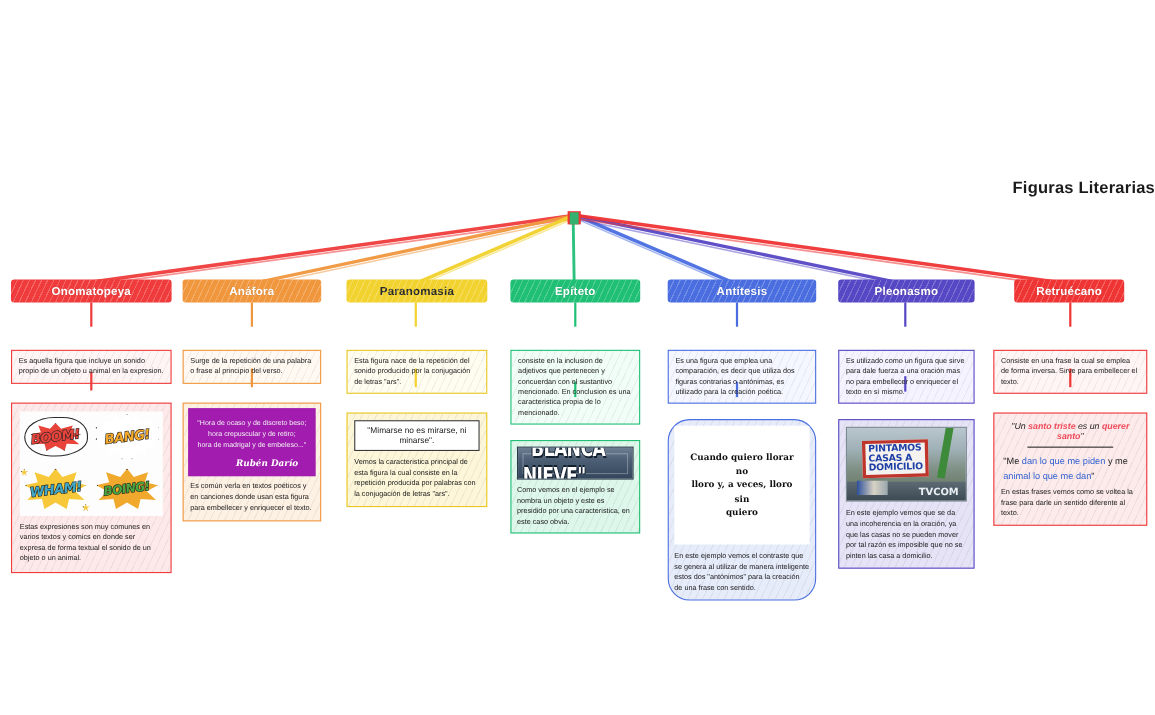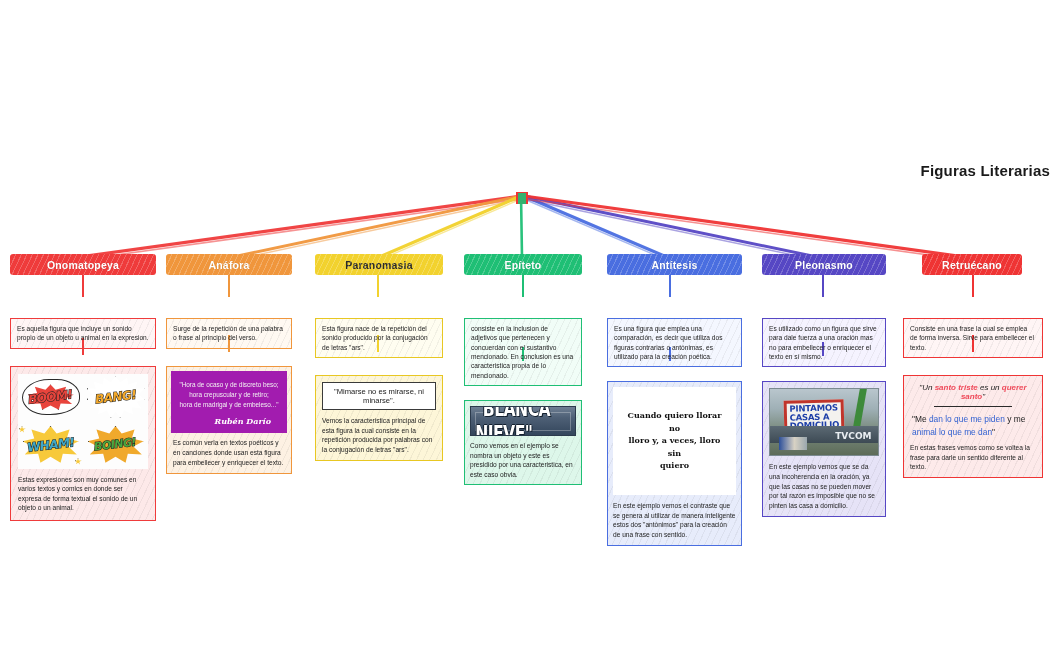--- a/index.html
+++ b/index.html
@@ -203,21 +203,21 @@
   .photo .sign b {
     font-family: "DejaVu Sans", sans-serif;
     font-weight: bold;
     font-size: 8.5px;
     line-height: 1.0;
     color: #1e3fa8;
     text-align: left;
     letter-spacing: -.2px;
   }
   .photo .banner2 {
-    position:absolute; left:0; right:0; bottom:12px; height:26%;
+    position:absolute; left:0; right:0; bottom:0; height:26%;
     background: linear-gradient(180deg,#5c6a74 0%,#3d4a54 100%);
     margin-top: 32px;
   }
   .photo .banner2 .t {
     position:absolute; right:6%; bottom:12%;
     color:#e9eef2; font-weight:bold; font-size:9px;
     font-family:"DejaVu Sans",sans-serif;
   }
   .photo .sq { position:absolute; left:8%; bottom:8%; width:26%; height:20%;
      background: linear-gradient(90deg,#2c4f9a 0%,#d8d2c4 55%,#9aa7ae 100%); }
@@ -353,21 +353,21 @@
 
   <div class="branch" style="left:607px; width:135px;">
     <div class="chip" style="background:#4a6ee0;">
       <span>Antítesis</span>
     </div>
     <div class="stub" style="left:62px; top:21px; height:22px; background:#4a6ee0;"></div>
     <div class="panel" style="margin-top:43px; border-color:#4a6ee0; background:#f4f7ff;">
       <div class="desc">Es una figura que emplea una comparación, es decir que utiliza dos figuras contrarias o antónimas, es utilizado para la creación poética.</div>
     </div>
     <div class="stub" style="left:62px; top:93px; height:14px; background:#4a6ee0;"></div>
-    <div class="panel" style="margin-top:14px; border-color:#4a6ee0; background:#e7ecfb; padding:5px;">
+    <div class="panel" style="margin-top:14px; border-color:#4a6ee0; background:#e7ecfb; padding:5px;border-radius:20px;">
       <div class="quote-serif" style="background:#fff;">
         <div>Cuando quiero llorar no</div>
         <div>lloro y, a veces, lloro sin</div>
         <div>quiero</div>
       </div>
       <div class="cap" style="margin-top:6px;">En este ejemplo vemos el contraste que se genera al utilizar de manera inteligente estos dos "antónimos" para la creación de una frase con sentido.</div>
     </div>
   </div>
 
   <div class="branch" style="left:762px; width:124px;">

